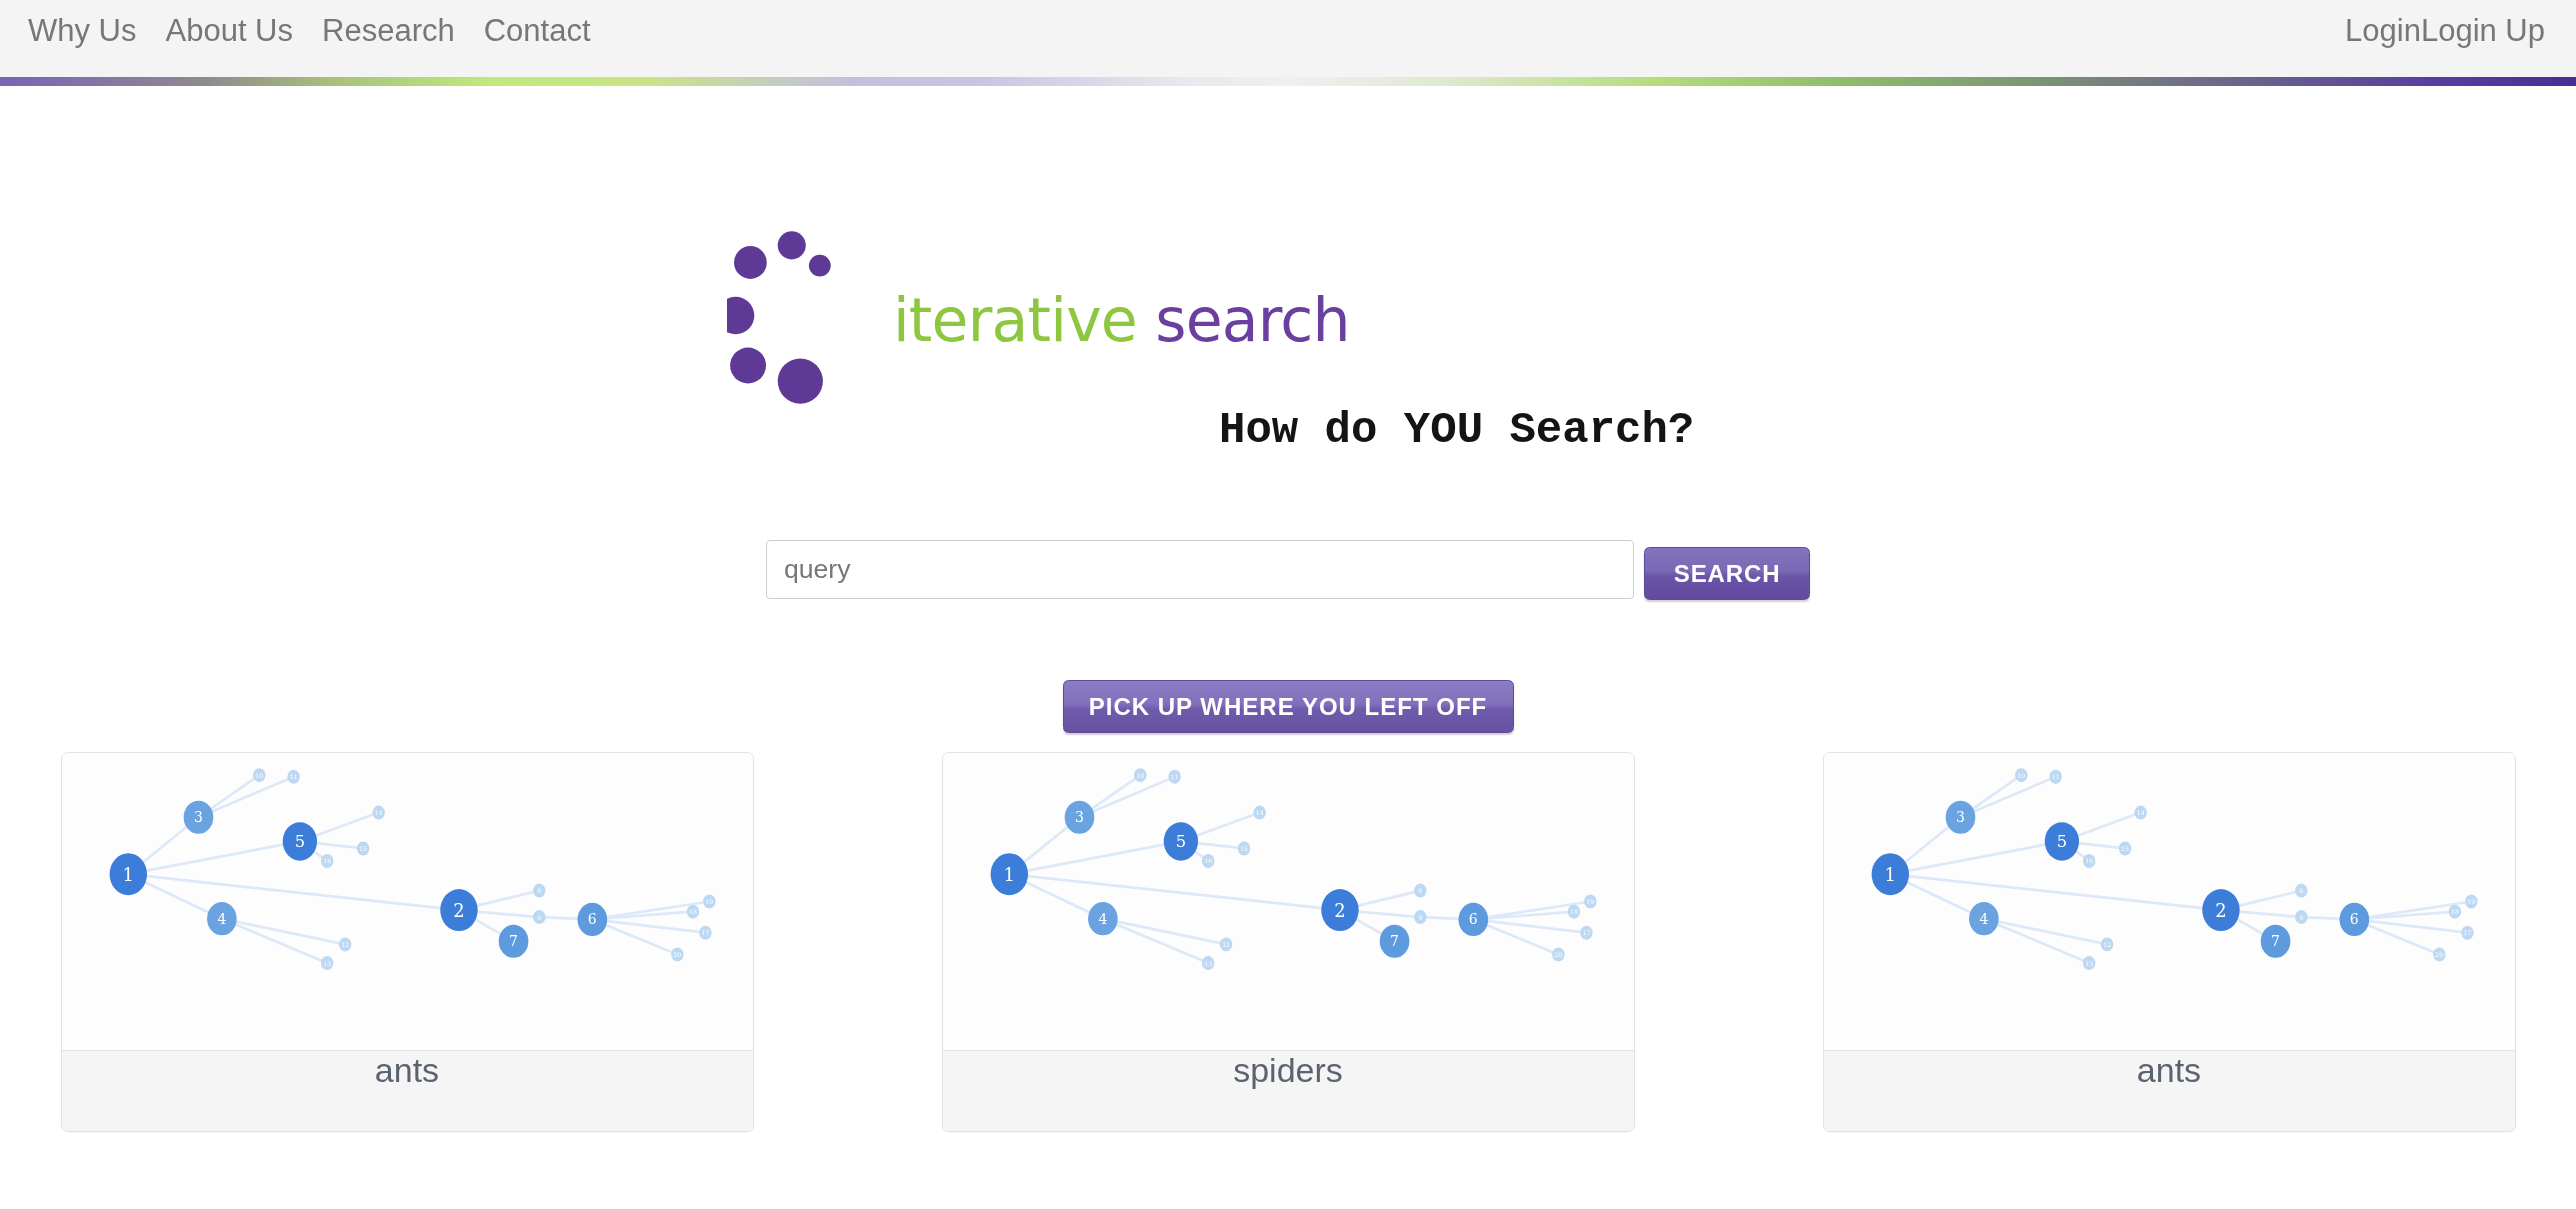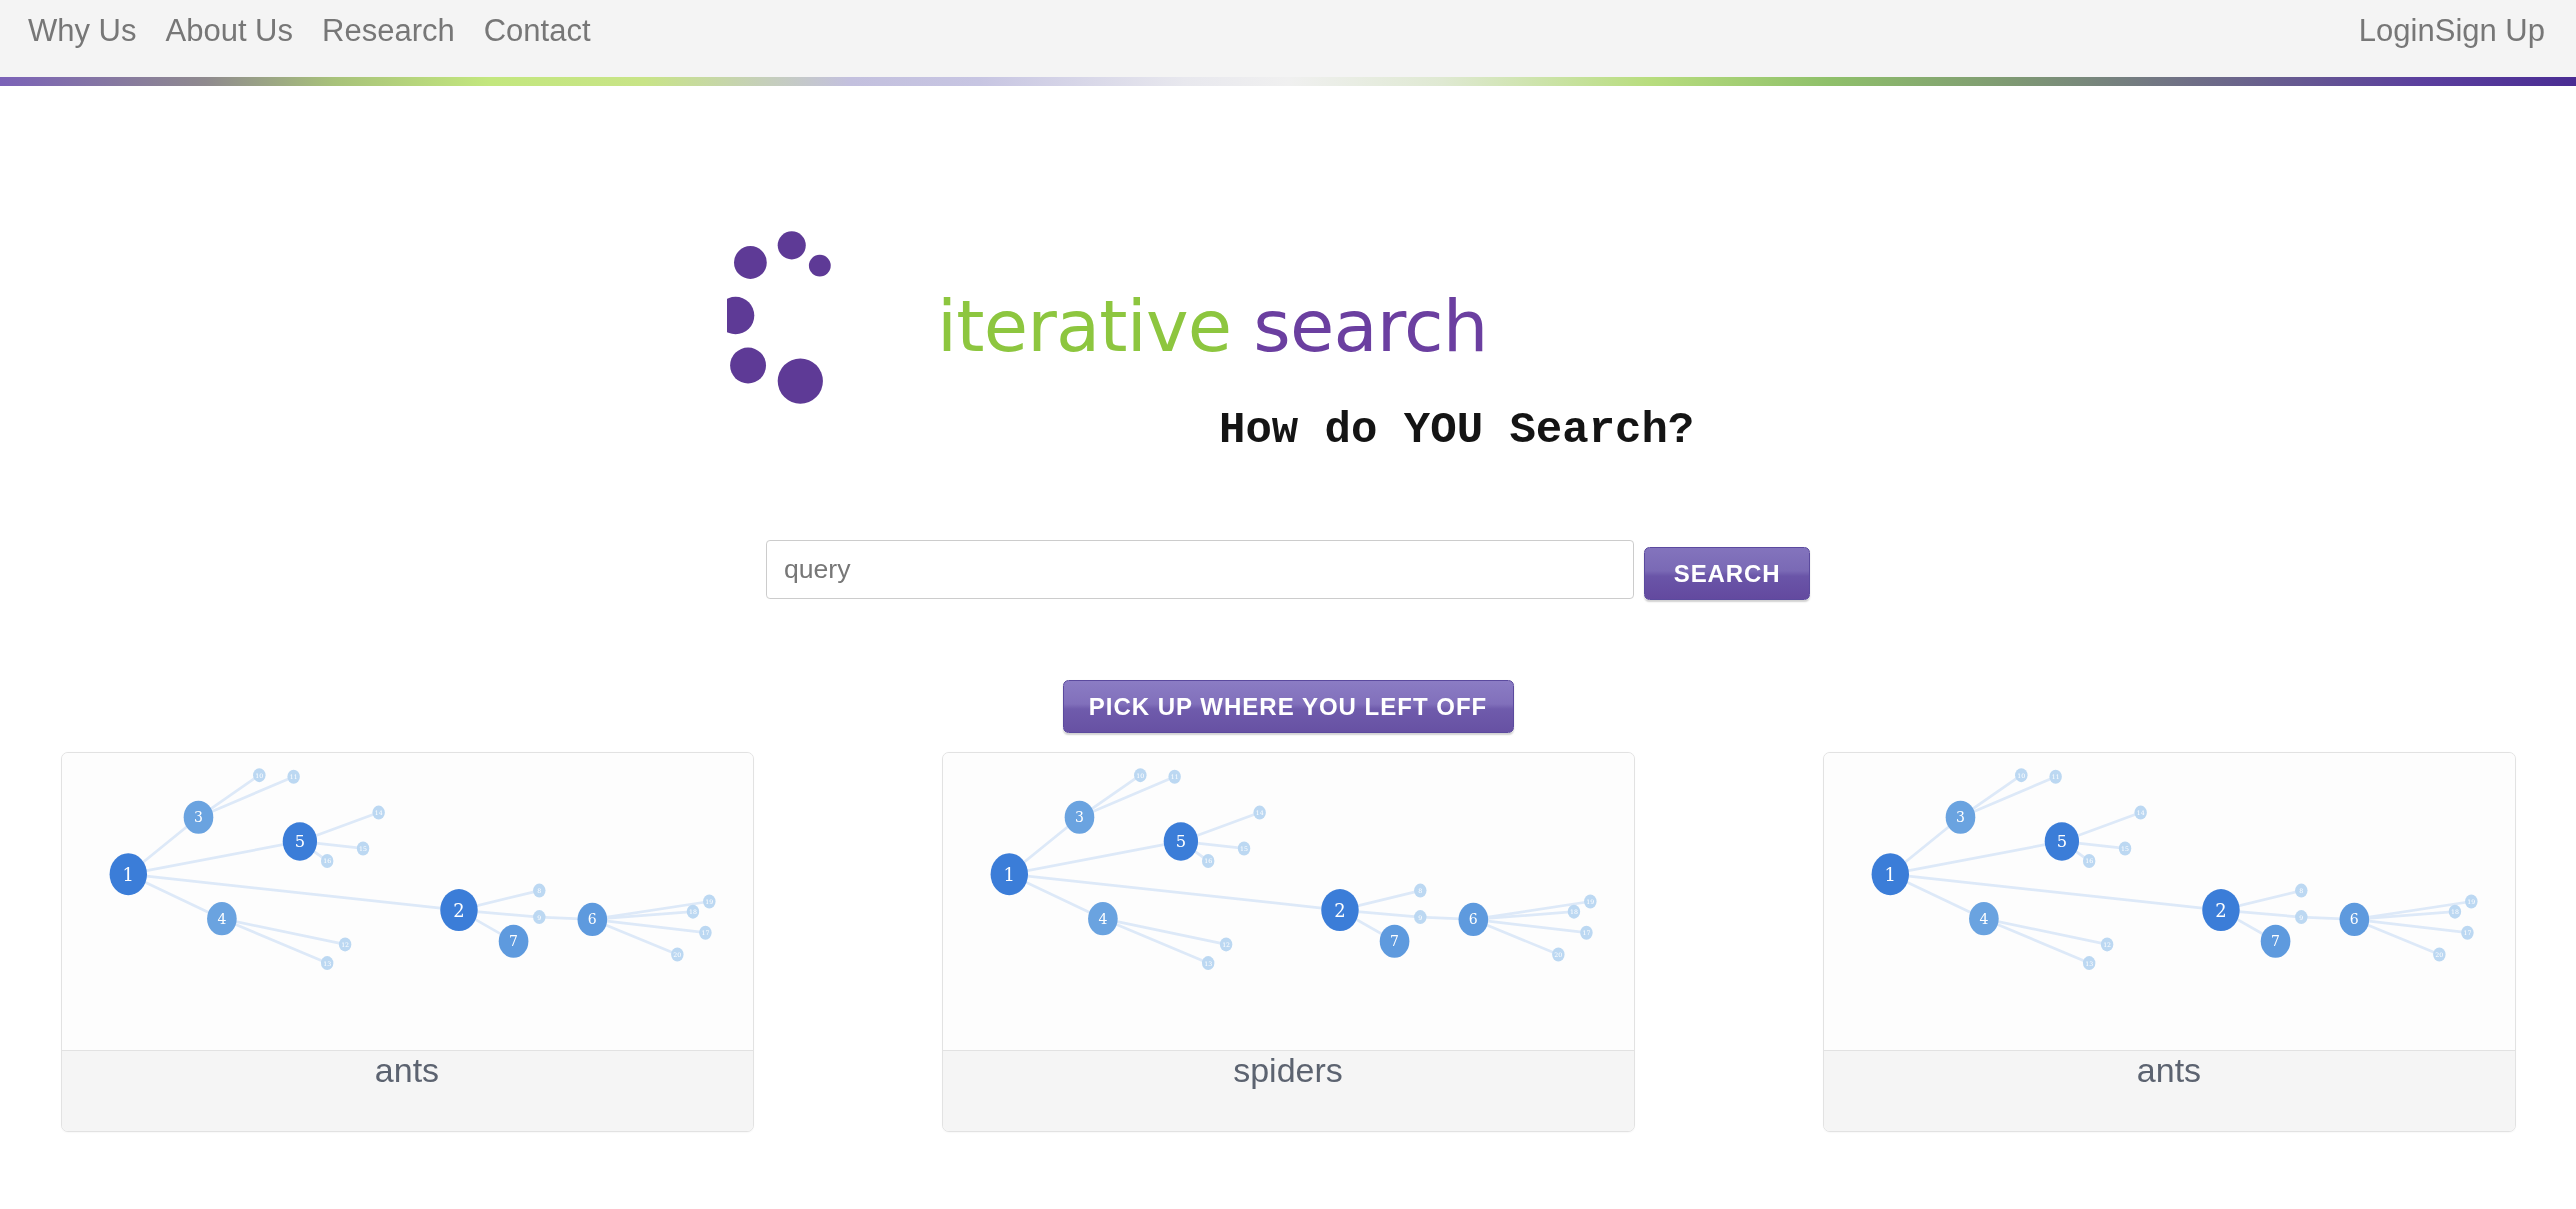--- a/index.html
+++ b/index.html
@@ -64,27 +64,26 @@
     left: 727px;
     top: 145px;
     width: 938px;
     height: 196px;
   }
   .logo-dots { position: absolute; left: 0; top: 0; }
   .wordmark {
     position: absolute;
     left: 166px;
     top: 59px;
-    font-size: 72px;
+    font-size: 60px;
     font-weight: 400;
     letter-spacing: -0.8px;
     line-height: 1;
     white-space: nowrap;
     font-family: "DejaVu Sans", sans-serif;
-    margin-left: 44px;
   }
   .wordmark .green { color: #8dc63f; }
   .wordmark .purple { color: #6b3fa0; }
   .tagline {
     position: absolute;
     left: 492px;
     top: 174px;
     font-size: 44px;
     font-weight: bold;
     color: #141414;
@@ -197,21 +196,21 @@
 
 <div class="navbar">
   <div class="nav-group left">
     <span class="nav-link">Why Us</span>
     <span class="nav-link">About Us</span>
     <span class="nav-link">Research</span>
     <span class="nav-link">Contact</span>
   </div>
   <div class="nav-group right">
     <span class="nav-link">Login</span>
-    <span class="nav-link">Sign Up</span>
+    <span class="nav-link">Login Up</span>
   </div>
 </div>
 <div class="gradient-bar"></div>
 
 <div class="logo-wrap">
   <div class="logo-block">
     <svg class="logo-dots" width="156" height="180" viewBox="0 0 200 230">
       <circle cx="83" cy="18" r="18" fill="#5e3a96"></circle>
       <circle cx="30" cy="40" r="21" fill="#5e3a96"></circle>
       <circle cx="119" cy="44" r="14" fill="#5e3a96"></circle>

